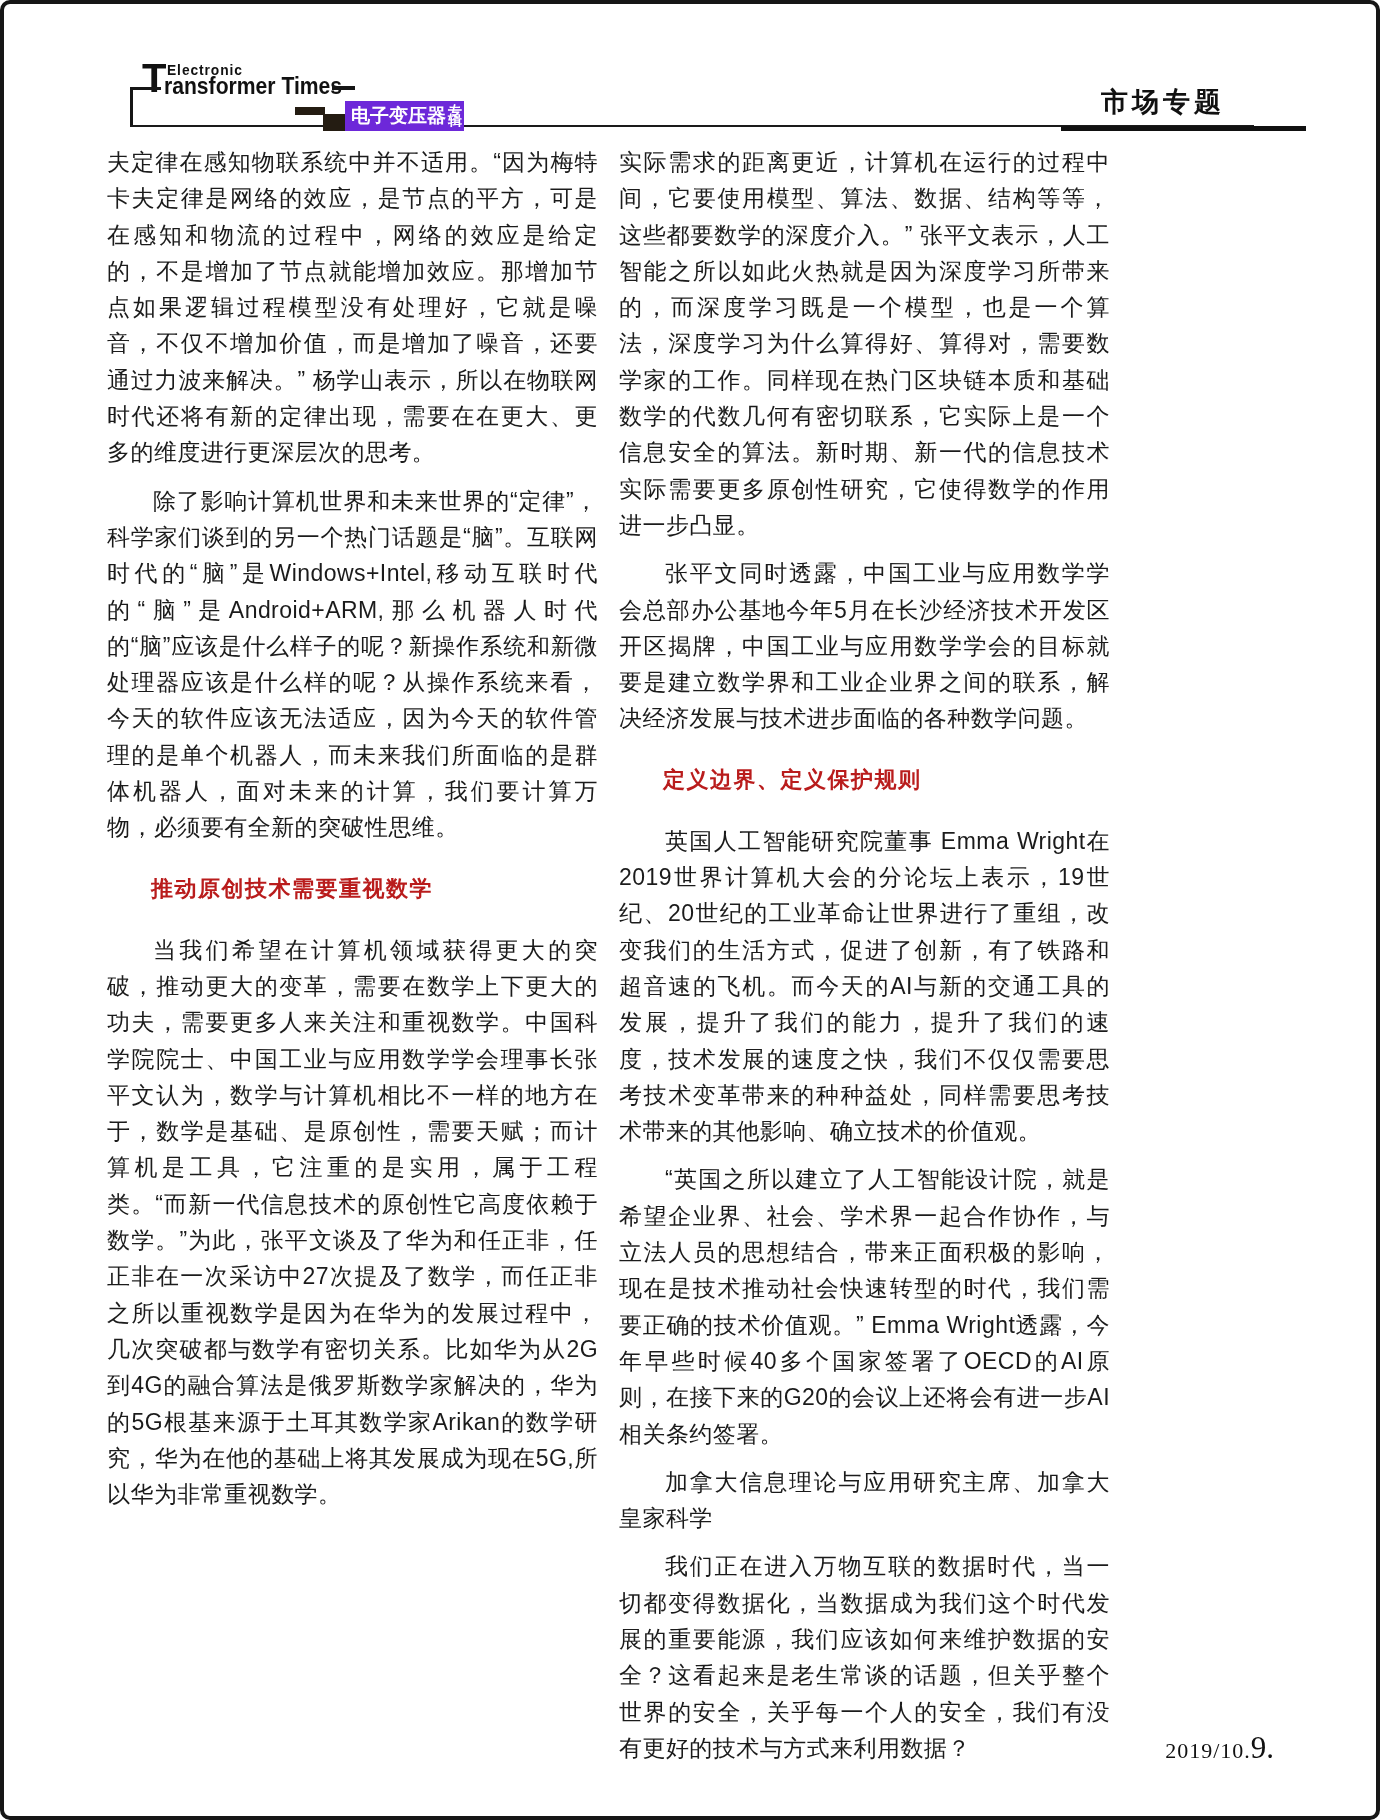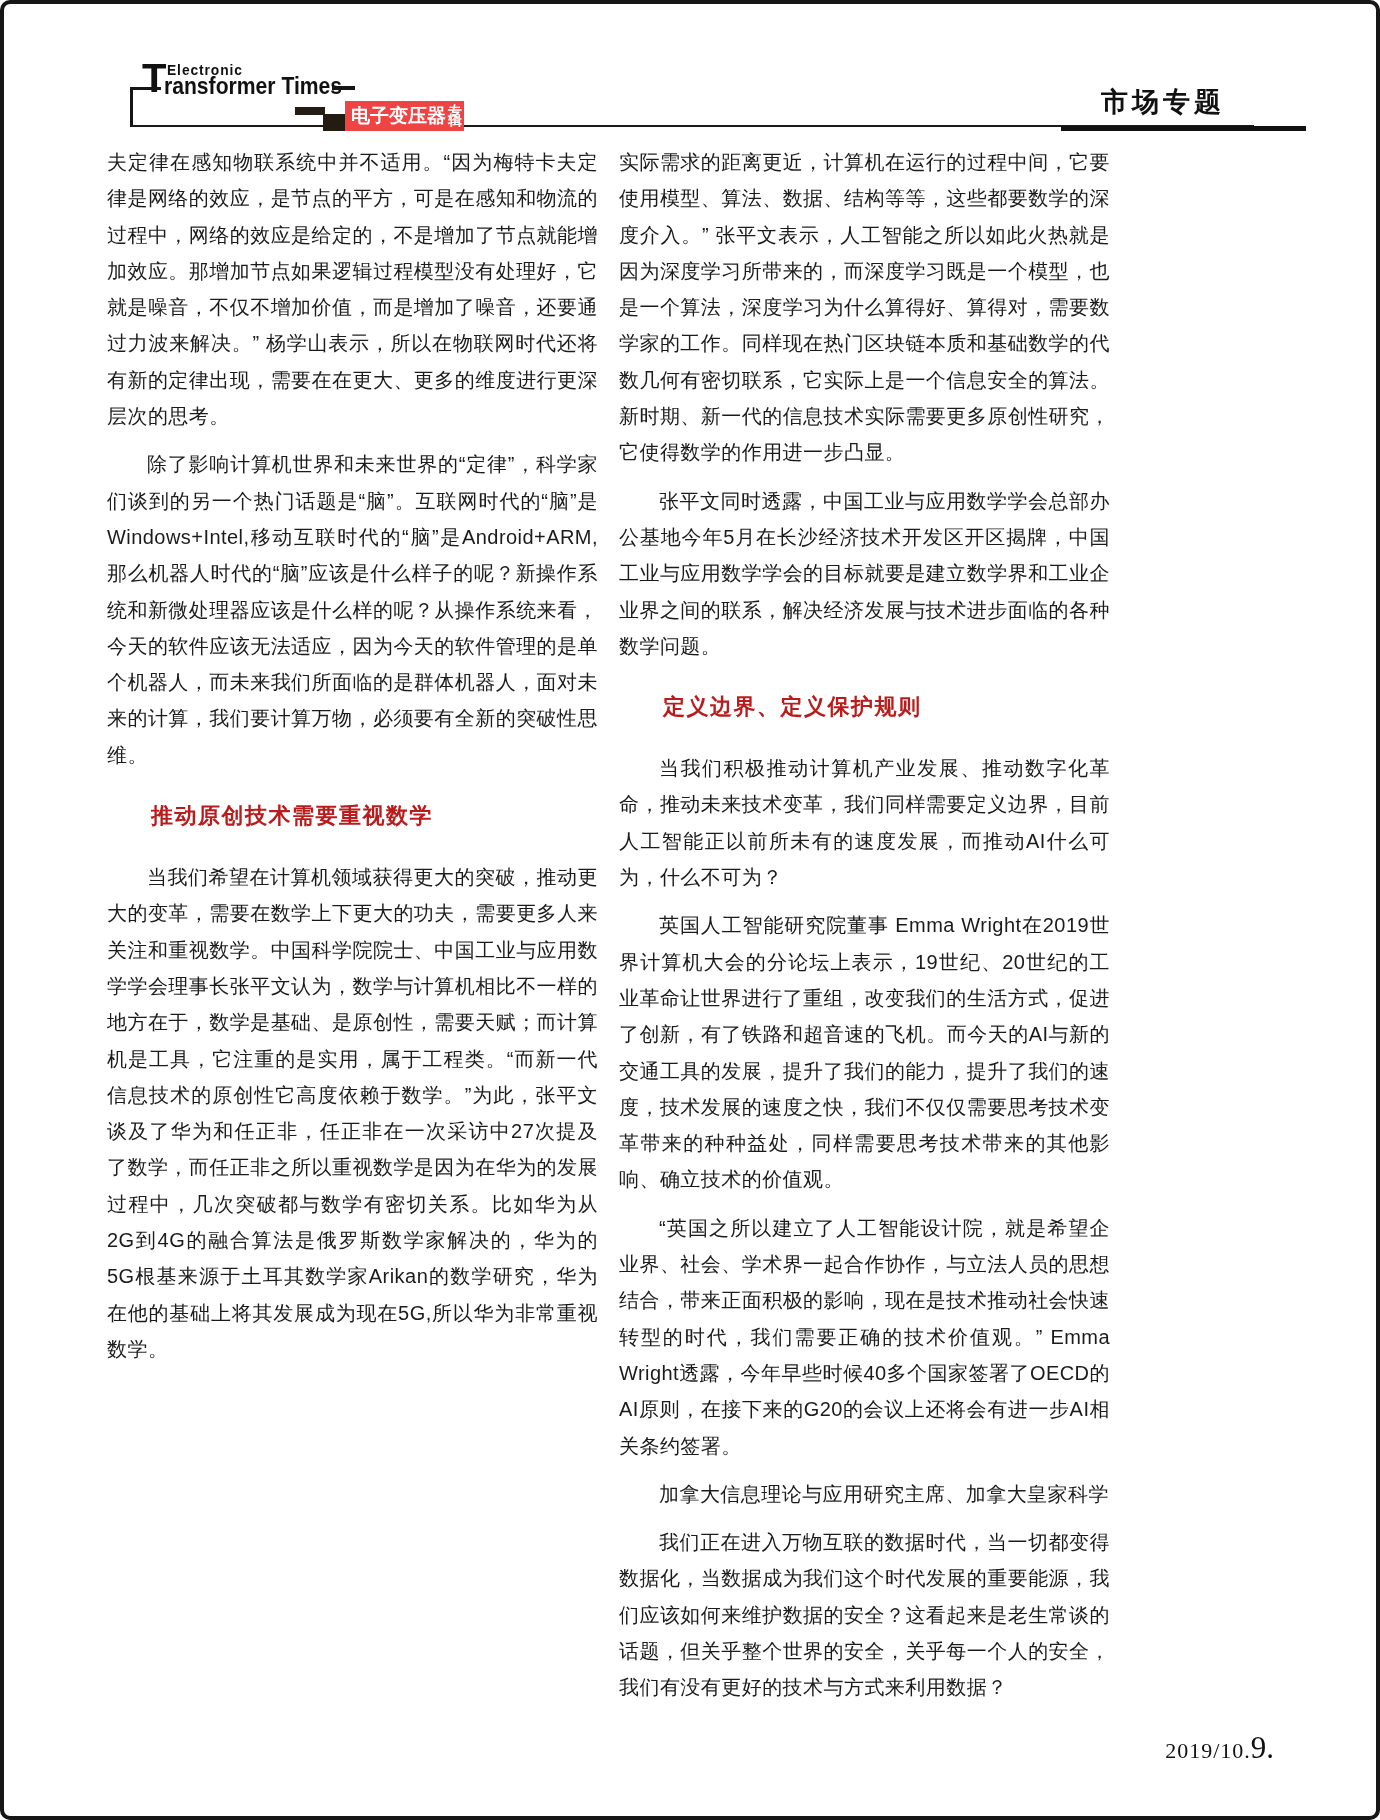--- a/index.html
+++ b/index.html
@@ -35,38 +35,38 @@
   .rule-h-top { position: absolute; left: 126px; top: 83px; width: 31px; height: 3px; background: #151515; }
   .rule-v    { position: absolute; left: 126px; top: 83px; width: 3px; height: 40px; background: #151515; }
   .rule-main { position: absolute; left: 126px; top: 121px; width: 1124px; height: 2px; background: #1a1a1a; }
   .rule-accent { position: absolute; left: 1057px; top: 122px; width: 245px; height: 5px; background: #111; }
 
   .banner { position: absolute; left: 291px; top: 97px; width: 170px; height: 30px; }
   .banner .bstep1 { position: absolute; left: 0; top: 6px; width: 30px; height: 8px; background: #241c12; }
   .banner .bstep2 { position: absolute; left: 28px; top: 13px; width: 24px; height: 17px; background: #241c12; }
   .banner .bmain {
     position: absolute; left: 50px; top: 0; width: 119px; height: 30px;
-    background: #ef4444; display: flex; align-items: center; justify-content: center; gap: 2px;
+    background: #6d28d9; display: flex; align-items: center; justify-content: center; gap: 2px;
   }
   .bmain-title { color: #fff; font-size: 19px; font-weight: 800; white-space: nowrap; }
   .bmain-tag   { color: #fff; font-size: 14px; line-height: 9.5px; width: 10px; font-weight: 700; text-align: right; }
 
   .section-title {
     position: absolute; left: 1076px; top: 80px;
     font-size: 27px; font-weight: 800; letter-spacing: 4px; color: #111; white-space: nowrap; margin-left: 21px;
   }
 
   
   .columns {
     position: absolute; top: 140px; left: 103px; width: 1003px;
     display: flex; gap: 21px;
   }
   .col { width: 491px; }
   .col p {
-    font-size: 20px; line-height: 36.3px; letter-spacing: 0.45px;
+    font-size: 23px; line-height: 36.3px; letter-spacing: 0.45px;
     text-align: justify; margin: 0 0 12px; color: #1b1b1b;
   }
   .col p.ind { text-indent: 2em; }
   .col h3 {
     font-size: 22px; font-weight: 800; color: #b91c1c;
     margin: 28px 0; text-indent: 2em; letter-spacing: 1.5px;
   }
 
   
   .footer {
@@ -106,21 +106,20 @@
     <div class="col">
       <p class="cont">夫定律在感知物联系统中并不适用。“因为梅特卡夫定律是网络的效应，是节点的平方，可是在感知和物流的过程中，网络的效应是给定的，不是增加了节点就能增加效应。那增加节点如果逻辑过程模型没有处理好，它就是噪音，不仅不增加价值，而是增加了噪音，还要通过力波来解决。” 杨学山表示，所以在物联网时代还将有新的定律出现，需要在在更大、更多的维度进行更深层次的思考。</p>
       <p class="ind">除了影响计算机世界和未来世界的“定律”，科学家们谈到的另一个热门话题是“脑”。互联网时代的“脑”是Windows+Intel,移动互联时代的“脑”是Android+ARM,那么机器人时代的“脑”应该是什么样子的呢？新操作系统和新微处理器应该是什么样的呢？从操作系统来看，今天的软件应该无法适应，因为今天的软件管理的是单个机器人，而未来我们所面临的是群体机器人，面对未来的计算，我们要计算万物，必须要有全新的突破性思维。</p>
       <h3>推动原创技术需要重视数学</h3>
       <p class="ind">当我们希望在计算机领域获得更大的突破，推动更大的变革，需要在数学上下更大的功夫，需要更多人来关注和重视数学。中国科学院院士、中国工业与应用数学学会理事长张平文认为，数学与计算机相比不一样的地方在于，数学是基础、是原创性，需要天赋；而计算机是工具，它注重的是实用，属于工程类。“而新一代信息技术的原创性它高度依赖于数学。”为此，张平文谈及了华为和任正非，任正非在一次采访中27次提及了数学，而任正非之所以重视数学是因为在华为的发展过程中，几次突破都与数学有密切关系。比如华为从2G到4G的融合算法是俄罗斯数学家解决的，华为的5G根基来源于土耳其数学家Arikan的数学研究，华为在他的基础上将其发展成为现在5G,所以华为非常重视数学。</p>
     </div>
     <div class="col">
       <p class="cont">实际需求的距离更近，计算机在运行的过程中间，它要使用模型、算法、数据、结构等等，这些都要数学的深度介入。” 张平文表示，人工智能之所以如此火热就是因为深度学习所带来的，而深度学习既是一个模型，也是一个算法，深度学习为什么算得好、算得对，需要数学家的工作。同样现在热门区块链本质和基础数学的代数几何有密切联系，它实际上是一个信息安全的算法。新时期、新一代的信息技术实际需要更多原创性研究，它使得数学的作用进一步凸显。</p>
       <p class="ind">张平文同时透露，中国工业与应用数学学会总部办公基地今年5月在长沙经济技术开发区开区揭牌，中国工业与应用数学学会的目标就要是建立数学界和工业企业界之间的联系，解决经济发展与技术进步面临的各种数学问题。</p>
       <h3>定义边界、定义保护规则</h3>
-      <p class="ind">当我们积极推动计算机产业发展、推动数字化革命，推动未来技术变革，我们同样需要定义边界，目前人工智能正以前所未有的速度发展，而推动AI什么可为，什么不可为？</p>
       <p class="ind">英国人工智能研究院董事 Emma Wright在2019世界计算机大会的分论坛上表示，19世纪、20世纪的工业革命让世界进行了重组，改变我们的生活方式，促进了创新，有了铁路和超音速的飞机。而今天的AI与新的交通工具的发展，提升了我们的能力，提升了我们的速度，技术发展的速度之快，我们不仅仅需要思考技术变革带来的种种益处，同样需要思考技术带来的其他影响、确立技术的价值观。</p>
       <p class="ind">“英国之所以建立了人工智能设计院，就是希望企业界、社会、学术界一起合作协作，与立法人员的思想结合，带来正面积极的影响，现在是技术推动社会快速转型的时代，我们需要正确的技术价值观。” Emma Wright透露，今年早些时候40多个国家签署了OECD的AI原则，在接下来的G20的会议上还将会有进一步AI相关条约签署。</p>
       <p class="ind">加拿大信息理论与应用研究主席、加拿大皇家科学</p>
       <p class="ind">我们正在进入万物互联的数据时代，当一切都变得数据化，当数据成为我们这个时代发展的重要能源，我们应该如何来维护数据的安全？这看起来是老生常谈的话题，但关乎整个世界的安全，关乎每一个人的安全，我们有没有更好的技术与方式来利用数据？</p>
     </div>
   </div>
 
   <div class="footer">
     <span class="footer-issue">2019/10.</span><span class="footer-page">9.</span>
   </div>

